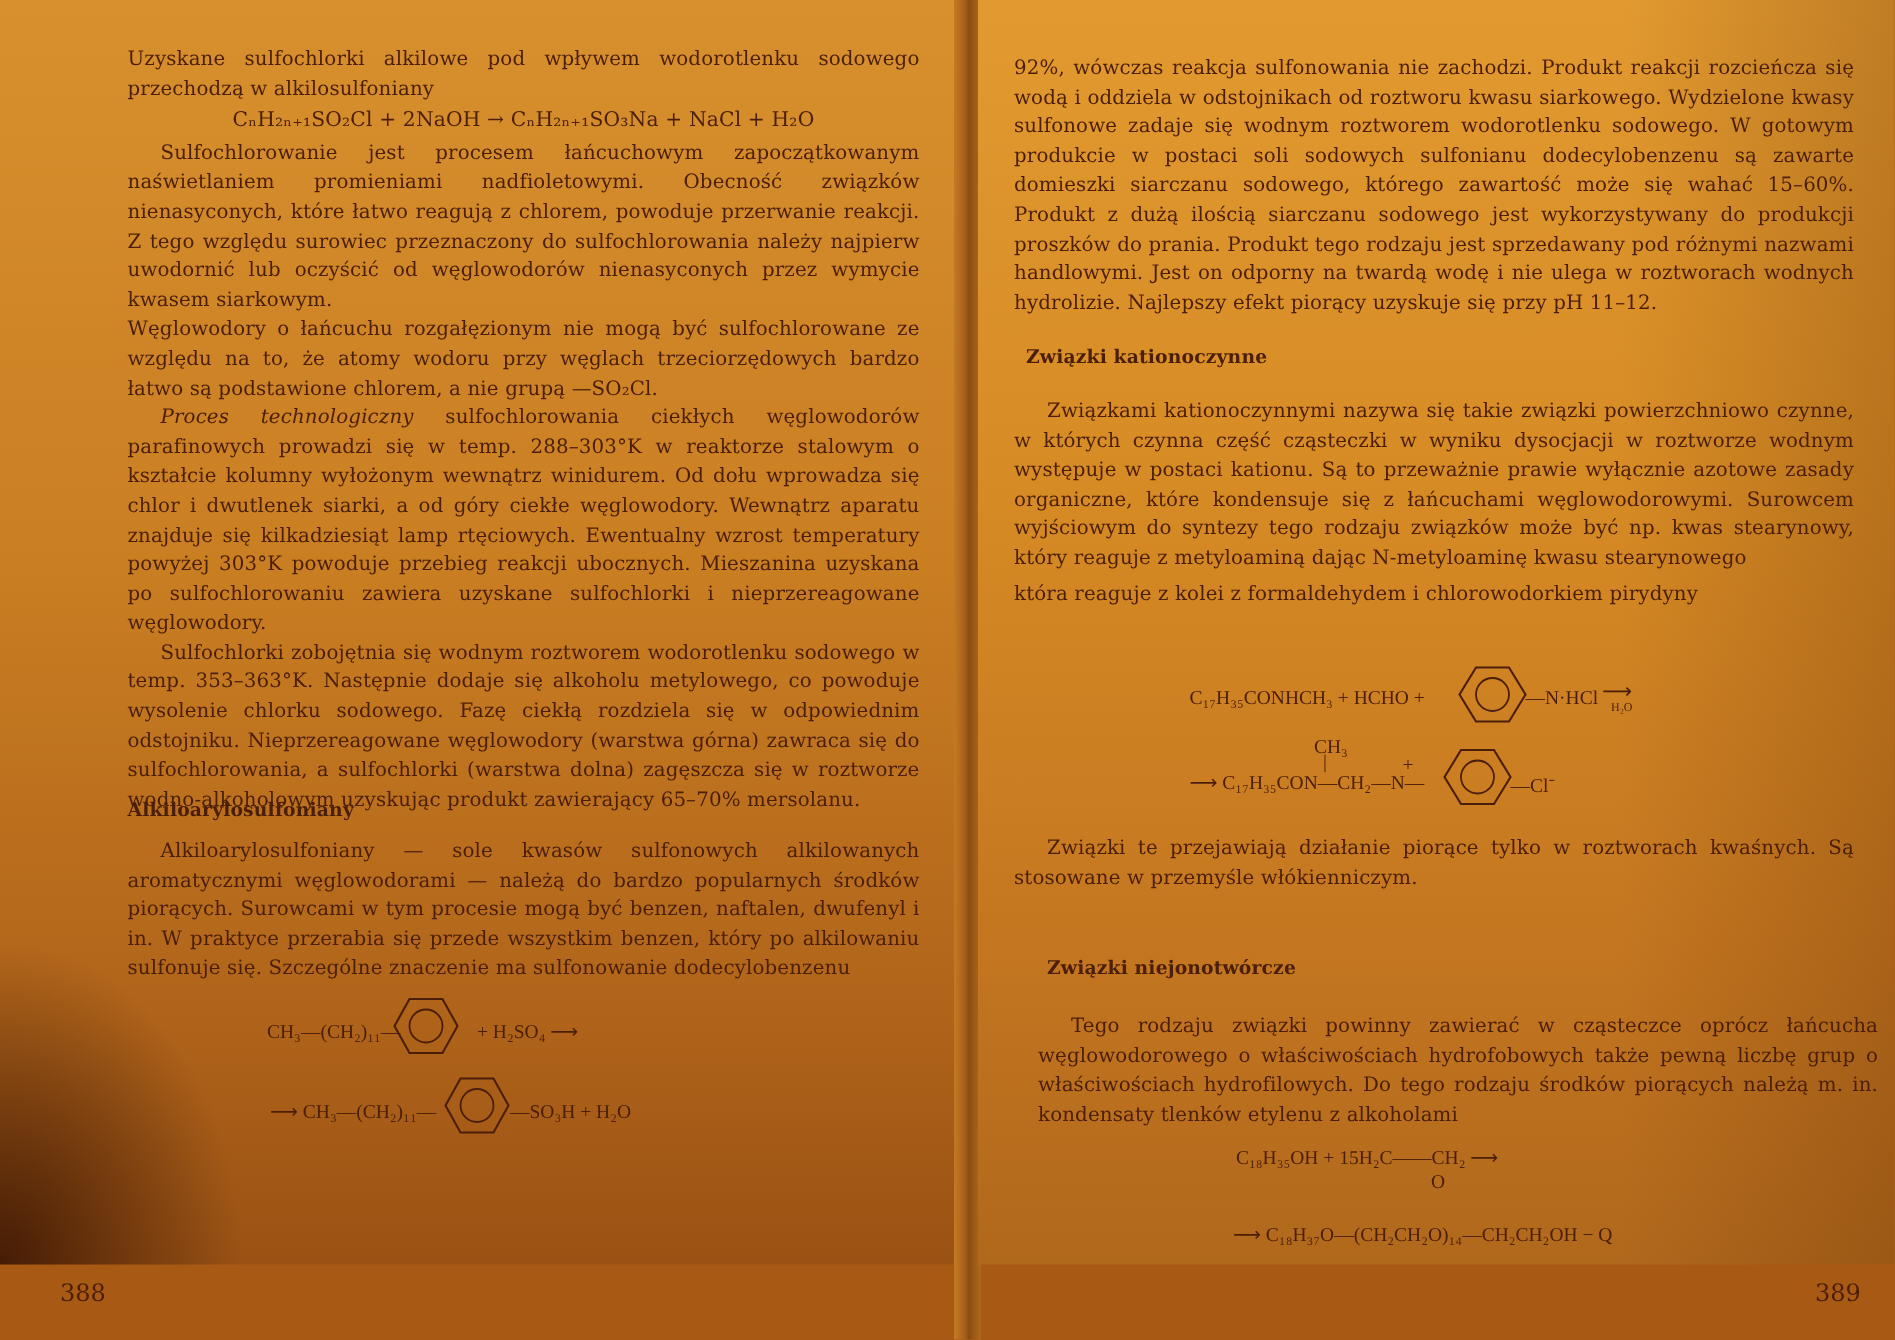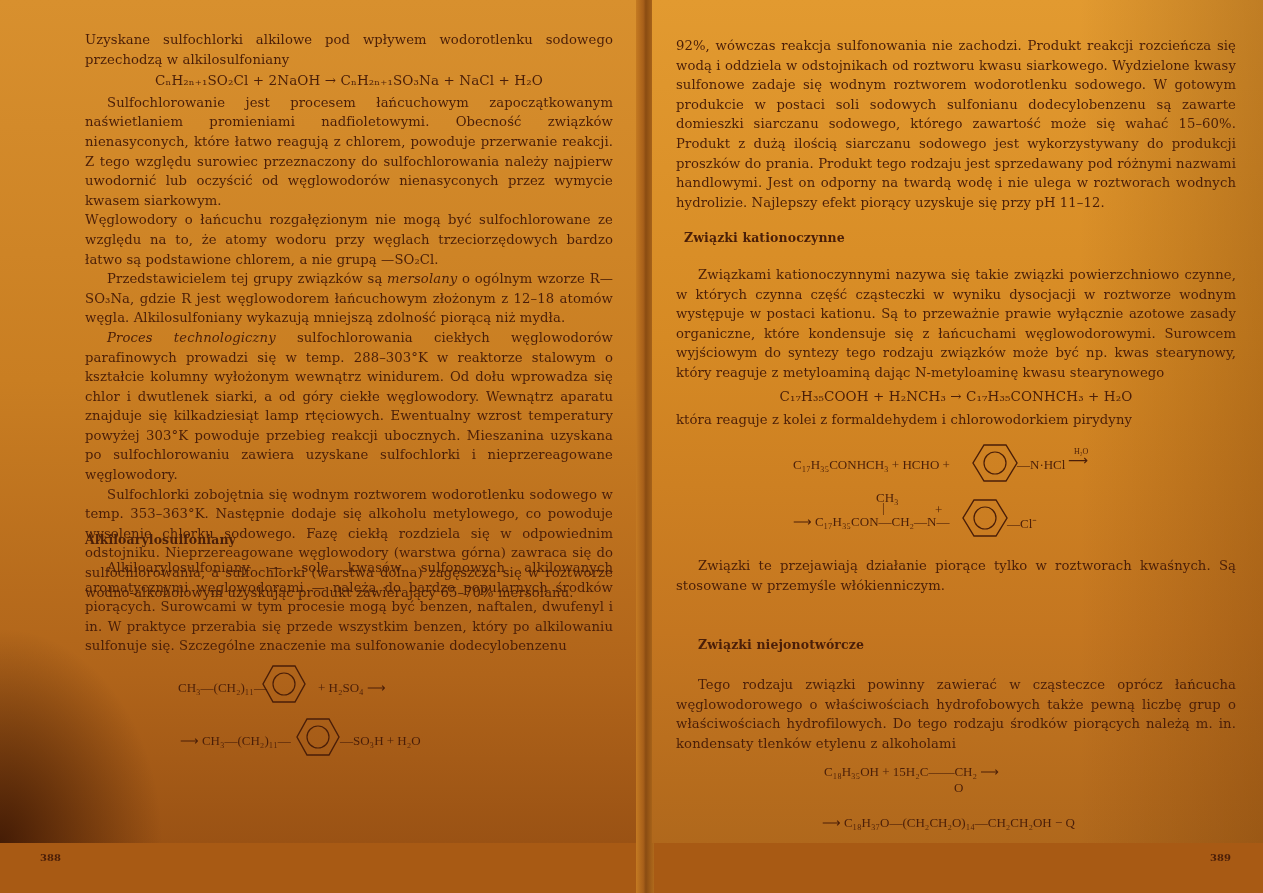--- a/index.html
+++ b/index.html
@@ -31,36 +31,35 @@
     position:absolute; font-size:13.2px; line-height:19.6px;
     text-align:justify; letter-spacing:0.1px;
   }
   .left-col { left:85px; width:528px; }
   .right-col { left:676px; width:560px; }
   .p { margin:0; text-indent:22px; }
   .p.noindent { text-indent:0; }
   .eq { text-align:center; margin:2px 0; font-size:13.5px; }
   .it { font-style:italic; }
   .h { font-weight:bold; font-size:12.5px; }
-  .pnum { position:absolute; font-size:10px; font-weight:bold; }
+  .pnum { position:absolute; font-size:16px; font-weight:normal; }
   .chem { position:absolute; font-family:"Liberation Serif",serif; font-size:13px; white-space:nowrap; }
   .ring { position:absolute; }
 </style>
 </head>
 <body>
 
 <div class="spread">
 
   <div class="page page-left">
     <div class="txt left-col" style="top:30px;">
       <p class="p noindent">Uzyskane sulfochlorki alkilowe pod wpływem wodorotlenku sodowego przechodzą w alkilosulfoniany</p>
       <p class="eq">CₙH₂ₙ₊₁SO₂Cl + 2NaOH → CₙH₂ₙ₊₁SO₃Na + NaCl + H₂O</p>
       <p class="p">Sulfochlorowanie jest procesem łańcuchowym zapoczątkowanym naświetlaniem promieniami nadfioletowymi. Obecność związków nienasyconych, które łatwo reagują z chlorem, powoduje przerwanie reakcji. Z tego względu surowiec przeznaczony do sulfochlorowania należy najpierw uwodornić lub oczyścić od węglowodorów nienasyconych przez wymycie kwasem siarkowym.</p>
       <p class="p noindent">Węglowodory o łańcuchu rozgałęzionym nie mogą być sulfochlorowane ze względu na to, że atomy wodoru przy węglach trzeciorzędowych bardzo łatwo są podstawione chlorem, a nie grupą —SO₂Cl.</p>
-      <p class="p"><span>Przedstawicielem tej grupy związków są </span><span class="it">mersolany</span><span> o ogólnym wzorze R—SO₃Na, gdzie R jest węglowodorem łańcuchowym złożonym z 12–18 atomów węgla. Alkilosulfoniany wykazują mniejszą zdolność piorącą niż mydła.</span></p>
       <p class="p"><span class="it">Proces technologiczny</span><span> sulfochlorowania ciekłych węglowodorów parafinowych prowadzi się w temp. 288–303°K w reaktorze stalowym o kształcie kolumny wyłożonym wewnątrz winidurem. Od dołu wprowadza się chlor i dwutlenek siarki, a od góry ciekłe węglowodory. Wewnątrz aparatu znajduje się kilkadziesiąt lamp rtęciowych. Ewentualny wzrost temperatury powyżej 303°K powoduje przebieg reakcji ubocznych. Mieszanina uzyskana po sulfochlorowaniu zawiera uzyskane sulfochlorki i nieprzereagowane węglowodory.</span></p>
       <p class="p">Sulfochlorki zobojętnia się wodnym roztworem wodorotlenku sodowego w temp. 353–363°K. Następnie dodaje się alkoholu metylowego, co powoduje wysolenie chlorku sodowego. Fazę ciekłą rozdziela się w odpowiednim odstojniku. Nieprzereagowane węglowodory (warstwa górna) zawraca się do sulfochlorowania, a sulfochlorki (warstwa dolna) zagęszcza się w roztworze wodno-alkoholowym uzyskując produkt zawierający 65–70% mersolanu.</p>
     </div>
 
     <div class="txt left-col" style="top:558px;">
       <p class="p">Alkiloarylosulfoniany — sole kwasów sulfonowych alkilowanych aromatycznymi węglowodorami — należą do bardzo popularnych środków piorących. Surowcami w tym procesie mogą być benzen, naftalen, dwufenyl i in. W praktyce przerabia się przede wszystkim benzen, który po alkilowaniu sulfonuje się. Szczególne znaczenie ma sulfonowanie dodecylobenzenu</p>
     </div>
 
     <div class="txt left-col h" style="top:530px;">Alkiloarylosulfoniany</div>
 
@@ -89,52 +88,51 @@
   <div class="page page-right"></div>
 
   <div class="txt right-col" style="top:36px;">
     <p class="p noindent">92%, wówczas reakcja sulfonowania nie zachodzi. Produkt reakcji rozcieńcza się wodą i oddziela w odstojnikach od roztworu kwasu siarkowego. Wydzielone kwasy sulfonowe zadaje się wodnym roztworem wodorotlenku sodowego. W gotowym produkcie w postaci soli sodowych sulfonianu dodecylobenzenu są zawarte domieszki siarczanu sodowego, którego zawartość może się wahać 15–60%. Produkt z dużą ilością siarczanu sodowego jest wykorzystywany do produkcji proszków do prania. Produkt tego rodzaju jest sprzedawany pod różnymi nazwami handlowymi. Jest on odporny na twardą wodę i nie ulega w roztworach wodnych hydrolizie. Najlepszy efekt piorący uzyskuje się przy pH 11–12.</p>
   </div>
 
   <div class="txt right-col h" style="top:228px; left:684px;">Związki kationoczynne</div>
 
   <div class="txt right-col" style="top:265px;">
     <p class="p">Związkami kationoczynnymi nazywa się takie związki powierzchniowo czynne, w których czynna część cząsteczki w wyniku dysocjacji w roztworze wodnym występuje w postaci kationu. Są to przeważnie prawie wyłącznie azotowe zasady organiczne, które kondensuje się z łańcuchami węglowodorowymi. Surowcem wyjściowym do syntezy tego rodzaju związków może być np. kwas stearynowy, który reaguje z metyloaminą dając N-metyloaminę kwasu stearynowego</p>
-    <p class="eq" style="margin-top:4px;">C₁₇H₃₅COOH + H₂NCH₃ → C₁₇H₃₅CONHCH₃ + H₂O</p>
     <p class="p noindent" style="margin-top:4px;">która reaguje z kolei z formaldehydem i chlorowodorkiem pirydyny</p>
   </div>
 
   <div>
     <span class="chem" style="left:793px; top:457px;">C₁₇H₃₅CONHCH₃ + HCHO +</span>
     <svg class="ring" style="left:972px; top:443px;" width="46" height="40" viewBox="0 0 46 40">
       <polygon points="12,2 34,2 45,20 34,38 12,38 1,20" fill="none" stroke="#4a1e08" stroke-width="1.4"></polygon>
       <circle cx="23" cy="20" r="11" fill="none" stroke="#4a1e08" stroke-width="1.2"></circle>
     </svg>
     <span class="chem" style="left:1017px; top:457px;">—N·HCl</span>
-    <span class="chem" style="left:1074px; top:447px; font-size:8px;">H₂O</span>
+    <span class="chem" style="left:1074px; top:467px; font-size:8px;">H₂O</span>
     <span class="chem" style="left:1068px; top:452px; font-size:14px;">⟶</span>
 
     <span class="chem" style="left:876px; top:490px;">CH₃</span>
     <span class="chem" style="left:882px; top:500px;">|</span>
     <span class="chem" style="left:935px; top:502px;">+</span>
     <span class="chem" style="left:793px; top:514px;">⟶ C₁₇H₃₅CON—CH₂—N—</span>
     <svg class="ring" style="left:962px; top:498px;" width="46" height="40" viewBox="0 0 46 40">
       <polygon points="12,2 34,2 45,20 34,38 12,38 1,20" fill="none" stroke="#4a1e08" stroke-width="1.4"></polygon>
       <circle cx="23" cy="20" r="11" fill="none" stroke="#4a1e08" stroke-width="1.2"></circle>
     </svg>
     <span class="chem" style="left:1007px; top:514px;">—Cl⁻</span>
   </div>
 
   <div class="txt right-col" style="top:556px;">
     <p class="p">Związki te przejawiają działanie piorące tylko w roztworach kwaśnych. Są stosowane w przemyśle włókienniczym.</p>
   </div>
 
   <div class="txt right-col h" style="top:635px; left:698px;">Związki niejonotwórcze</div>
 
-  <div class="txt right-col" style="top:675px;">
+  <div class="txt right-col" style="top:675px;margin-left:16px;">
     <p class="p">Tego rodzaju związki powinny zawierać w cząsteczce oprócz łańcucha węglowodorowego o właściwościach hydrofobowych także pewną liczbę grup o właściwościach hydrofilowych. Do tego rodzaju środków piorących należą m. in. kondensaty tlenków etylenu z alkoholami</p>
   </div>
 
   <div>
     <span class="chem" style="left:824px; top:764px;">C₁₈H₃₅OH + 15H₂C——CH₂ ⟶</span>
     <span class="chem" style="left:954px; top:780px;">O</span>
     <span class="chem" style="left:822px; top:815px;">⟶ C₁₈H₃₇O—(CH₂CH₂O)₁₄—CH₂CH₂OH − Q</span>
   </div>
 
   <div class="pnum" style="left:1210px; top:852px;text-align:right;">389</div>

